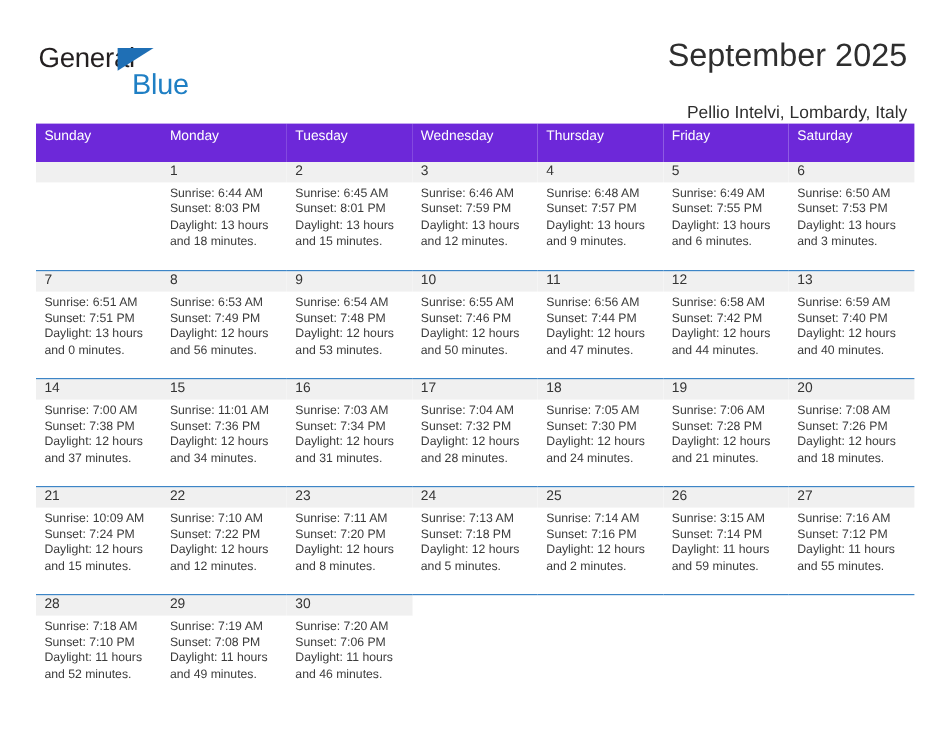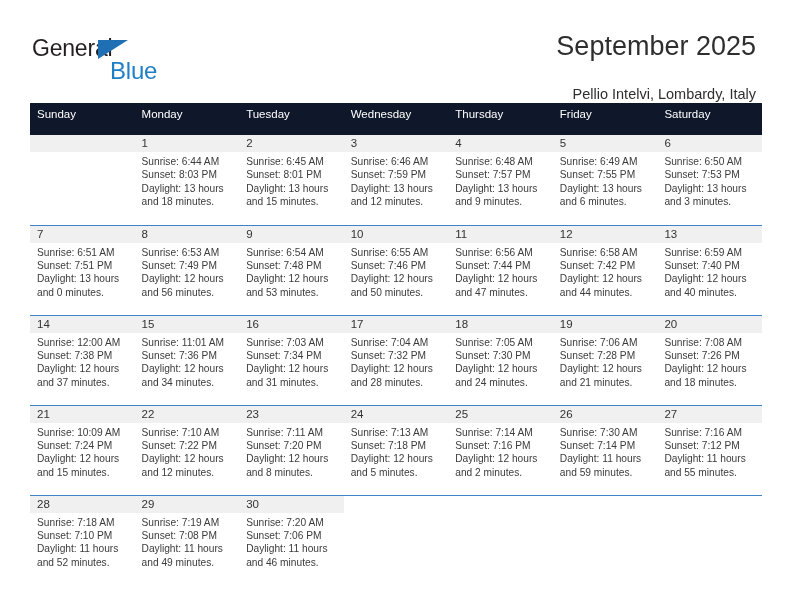--- a/index.html
+++ b/index.html
@@ -100,21 +100,21 @@
     table-layout: fixed;
   }
   .cal th, .cal td {
     padding: 0;
     margin: 0;
     vertical-align: top;
   }
   .cal col { width: 104.57px; }
 
   .dow {
-    background: #0f172a;
+    background: #6d28d9;
     color: #ffffff;
     font-size: 11.5px;
     font-weight: normal;
     text-align: left;
     height: 32px;
     line-height: 22px;
     padding-left: 7px !important;
     box-sizing: border-box;
   }
 
@@ -319,21 +319,21 @@
               <div>Sunset: 7:40 PM</div>
               <div>Daylight: 12 hours</div>
               <div>and 40 minutes.</div>
             </div>
           </td>
         </tr>
         <tr>
           <td class="daycell">
             <div class="daynum">14</div>
             <div class="dayinfo">
-              <div>Sunrise: 12:00 AM</div>
+              <div>Sunrise: 7:00 AM</div>
               <div>Sunset: 7:38 PM</div>
               <div>Daylight: 12 hours</div>
               <div>and 37 minutes.</div>
             </div>
           </td>
           <td class="daycell">
             <div class="daynum">15</div>
             <div class="dayinfo">
               <div>Sunrise: 11:01 AM</div>
               <div>Sunset: 7:36 PM</div>
@@ -429,21 +429,21 @@
             <div class="dayinfo">
               <div>Sunrise: 7:14 AM</div>
               <div>Sunset: 7:16 PM</div>
               <div>Daylight: 12 hours</div>
               <div>and 2 minutes.</div>
             </div>
           </td>
           <td class="daycell">
             <div class="daynum">26</div>
             <div class="dayinfo">
-              <div>Sunrise: 7:30 AM</div>
+              <div>Sunrise: 3:15 AM</div>
               <div>Sunset: 7:14 PM</div>
               <div>Daylight: 11 hours</div>
               <div>and 59 minutes.</div>
             </div>
           </td>
           <td class="daycell">
             <div class="daynum">27</div>
             <div class="dayinfo">
               <div>Sunrise: 7:16 AM</div>
               <div>Sunset: 7:12 PM</div>

